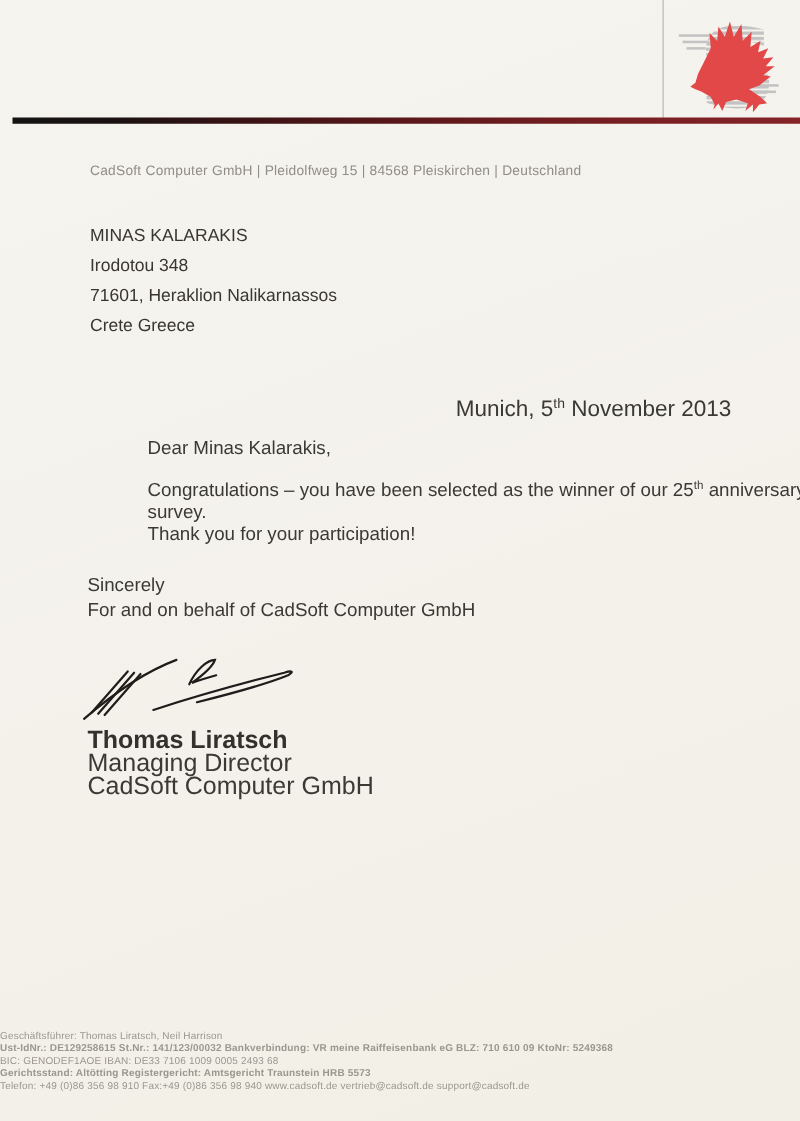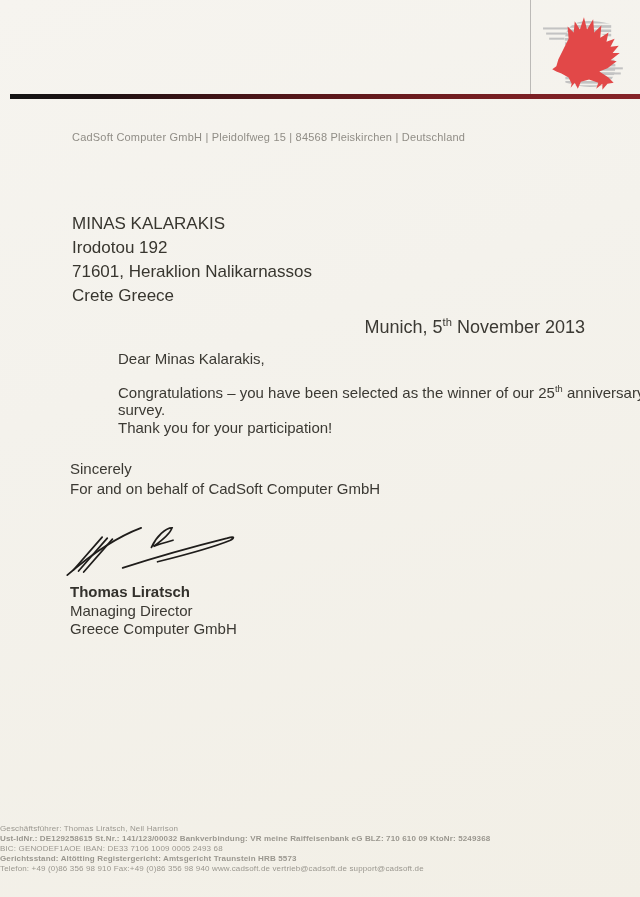--- a/index.html
+++ b/index.html
@@ -14,32 +14,32 @@
     padding-left:17px;
   }
   .abs{position:absolute;}
   
   .scan-line-v{left:530px;top:0;width:1px;height:95px;background:rgba(95,95,95,.38);}
   .logo{left:541px;top:8px;width:90px;height:90px;}
   .rule{left:10px;top:94px;right:2px;height:4.5px;
     background:linear-gradient(to right,#141414 0%,#1d1112 14%,#3c1315 30%,#5a171a 48%,#6e1c1f 65%,#7c2024 82%,#872428 100%);}
   .sender{left:72px;top:131px;font-size:11px;color:#908d86;letter-spacing:.2px;}
   
-  .recipient{left:72px;top:176px;font-size:17px;line-height:24px;color:#38362f;margin-top:36px;}
+  .recipient{left:72px;top:176px;font-size:14px;line-height:24px;color:#38362f;}
   
   .dateline{right:72px;top:317px;font-size:18px;text-align:right;color:#3b3933;}
   sup{font-size:62%;vertical-align:super;line-height:0;}
   
   .bodytext{left:70px;font-size:15px;color:#3b3933;margin-left:48px;}
   .salutation{top:350px;}
   .para1{top:384px;width:540px;}
   .para2{top:419px;}
   .closing{left:70px;top:459px;font-size:15px;line-height:20px;color:#3b3933;}
   .signature{left:57px;top:512px;width:195px;height:78px;}
-  .signer{left:70px;top:583px;font-size:15px;line-height:18.5px;color:#3b3933;}
+  .signer{left:70px;top:583px;font-size:20px;line-height:18.5px;color:#3b3933;}
   .signer .name{font-weight:bold;color:#33312c;}
   
   .footer-line{left:0;width:100%;font-size:8px;color:#9a978f;letter-spacing:.15px;}
   .f1{top:824px;} .f2{top:834px;font-weight:bold;} .f3{top:844px;} .f4{top:854px;font-weight:bold;} .f5{top:864px;}
 </style>
 </head>
 <body>
 
 <div class="paper">
 
@@ -66,21 +66,21 @@
         L42,9 L38,21 L33,13 L32,24 L26,18 L27,30 L22,40 L17,50 Z"></path>
     </svg>
   </div>
 
   <div class="abs rule"></div>
 
   <div class="abs sender">CadSoft Computer GmbH | Pleidolfweg 15 | 84568 Pleiskirchen | Deutschland</div>
 
   <div class="abs recipient">
     <div>MINAS KALARAKIS</div>
-    <div>Irodotou 192</div>
+    <div>Irodotou 348</div>
     <div>71601, Heraklion Nalikarnassos</div>
     <div>Crete Greece</div>
   </div>
 
   <div class="abs dateline"><span>Munich, 5</span><sup>th</sup><span> November 2013</span></div>
 
   <div class="abs bodytext salutation">Dear Minas Kalarakis,</div>
 
   <div class="abs bodytext para1"><span>Congratulations – you have been selected as the winner of our 25</span><sup>th</sup><span> anniversary survey.</span></div>
 
@@ -98,21 +98,21 @@
         <path d="M10,61 C32,42 58,24 82,15"></path>
         <path d="M92,34 C97,23 106,15 112,15 C110,21 101,28 94,33 C99,31 106,29 113,27"></path>
         <path d="M64,54 C98,43 138,32 166,25 C172,23 174,24 169,27 C152,34 122,42 98,48"></path>
       </g>
     </svg>
   </div>
 
   <div class="abs signer">
     <div class="name">Thomas Liratsch</div>
     <div>Managing Director</div>
-    <div>Greece Computer GmbH</div>
+    <div>CadSoft Computer GmbH</div>
   </div>
 
   <div class="abs footer-line f1">Geschäftsführer: Thomas Liratsch, Neil Harrison</div>
   <div class="abs footer-line f2">Ust-IdNr.: DE129258615  St.Nr.: 141/123/00032  Bankverbindung: VR meine Raiffeisenbank eG  BLZ: 710 610 09  KtoNr: 5249368</div>
   <div class="abs footer-line f3">BIC: GENODEF1AOE  IBAN: DE33 7106 1009 0005 2493 68</div>
   <div class="abs footer-line f4">Gerichtsstand: Altötting  Registergericht: Amtsgericht Traunstein HRB 5573</div>
   <div class="abs footer-line f5">Telefon: +49 (0)86 356 98 910  Fax:+49 (0)86 356 98 940  www.cadsoft.de  vertrieb@cadsoft.de  support@cadsoft.de</div>
 
 </div>
 

